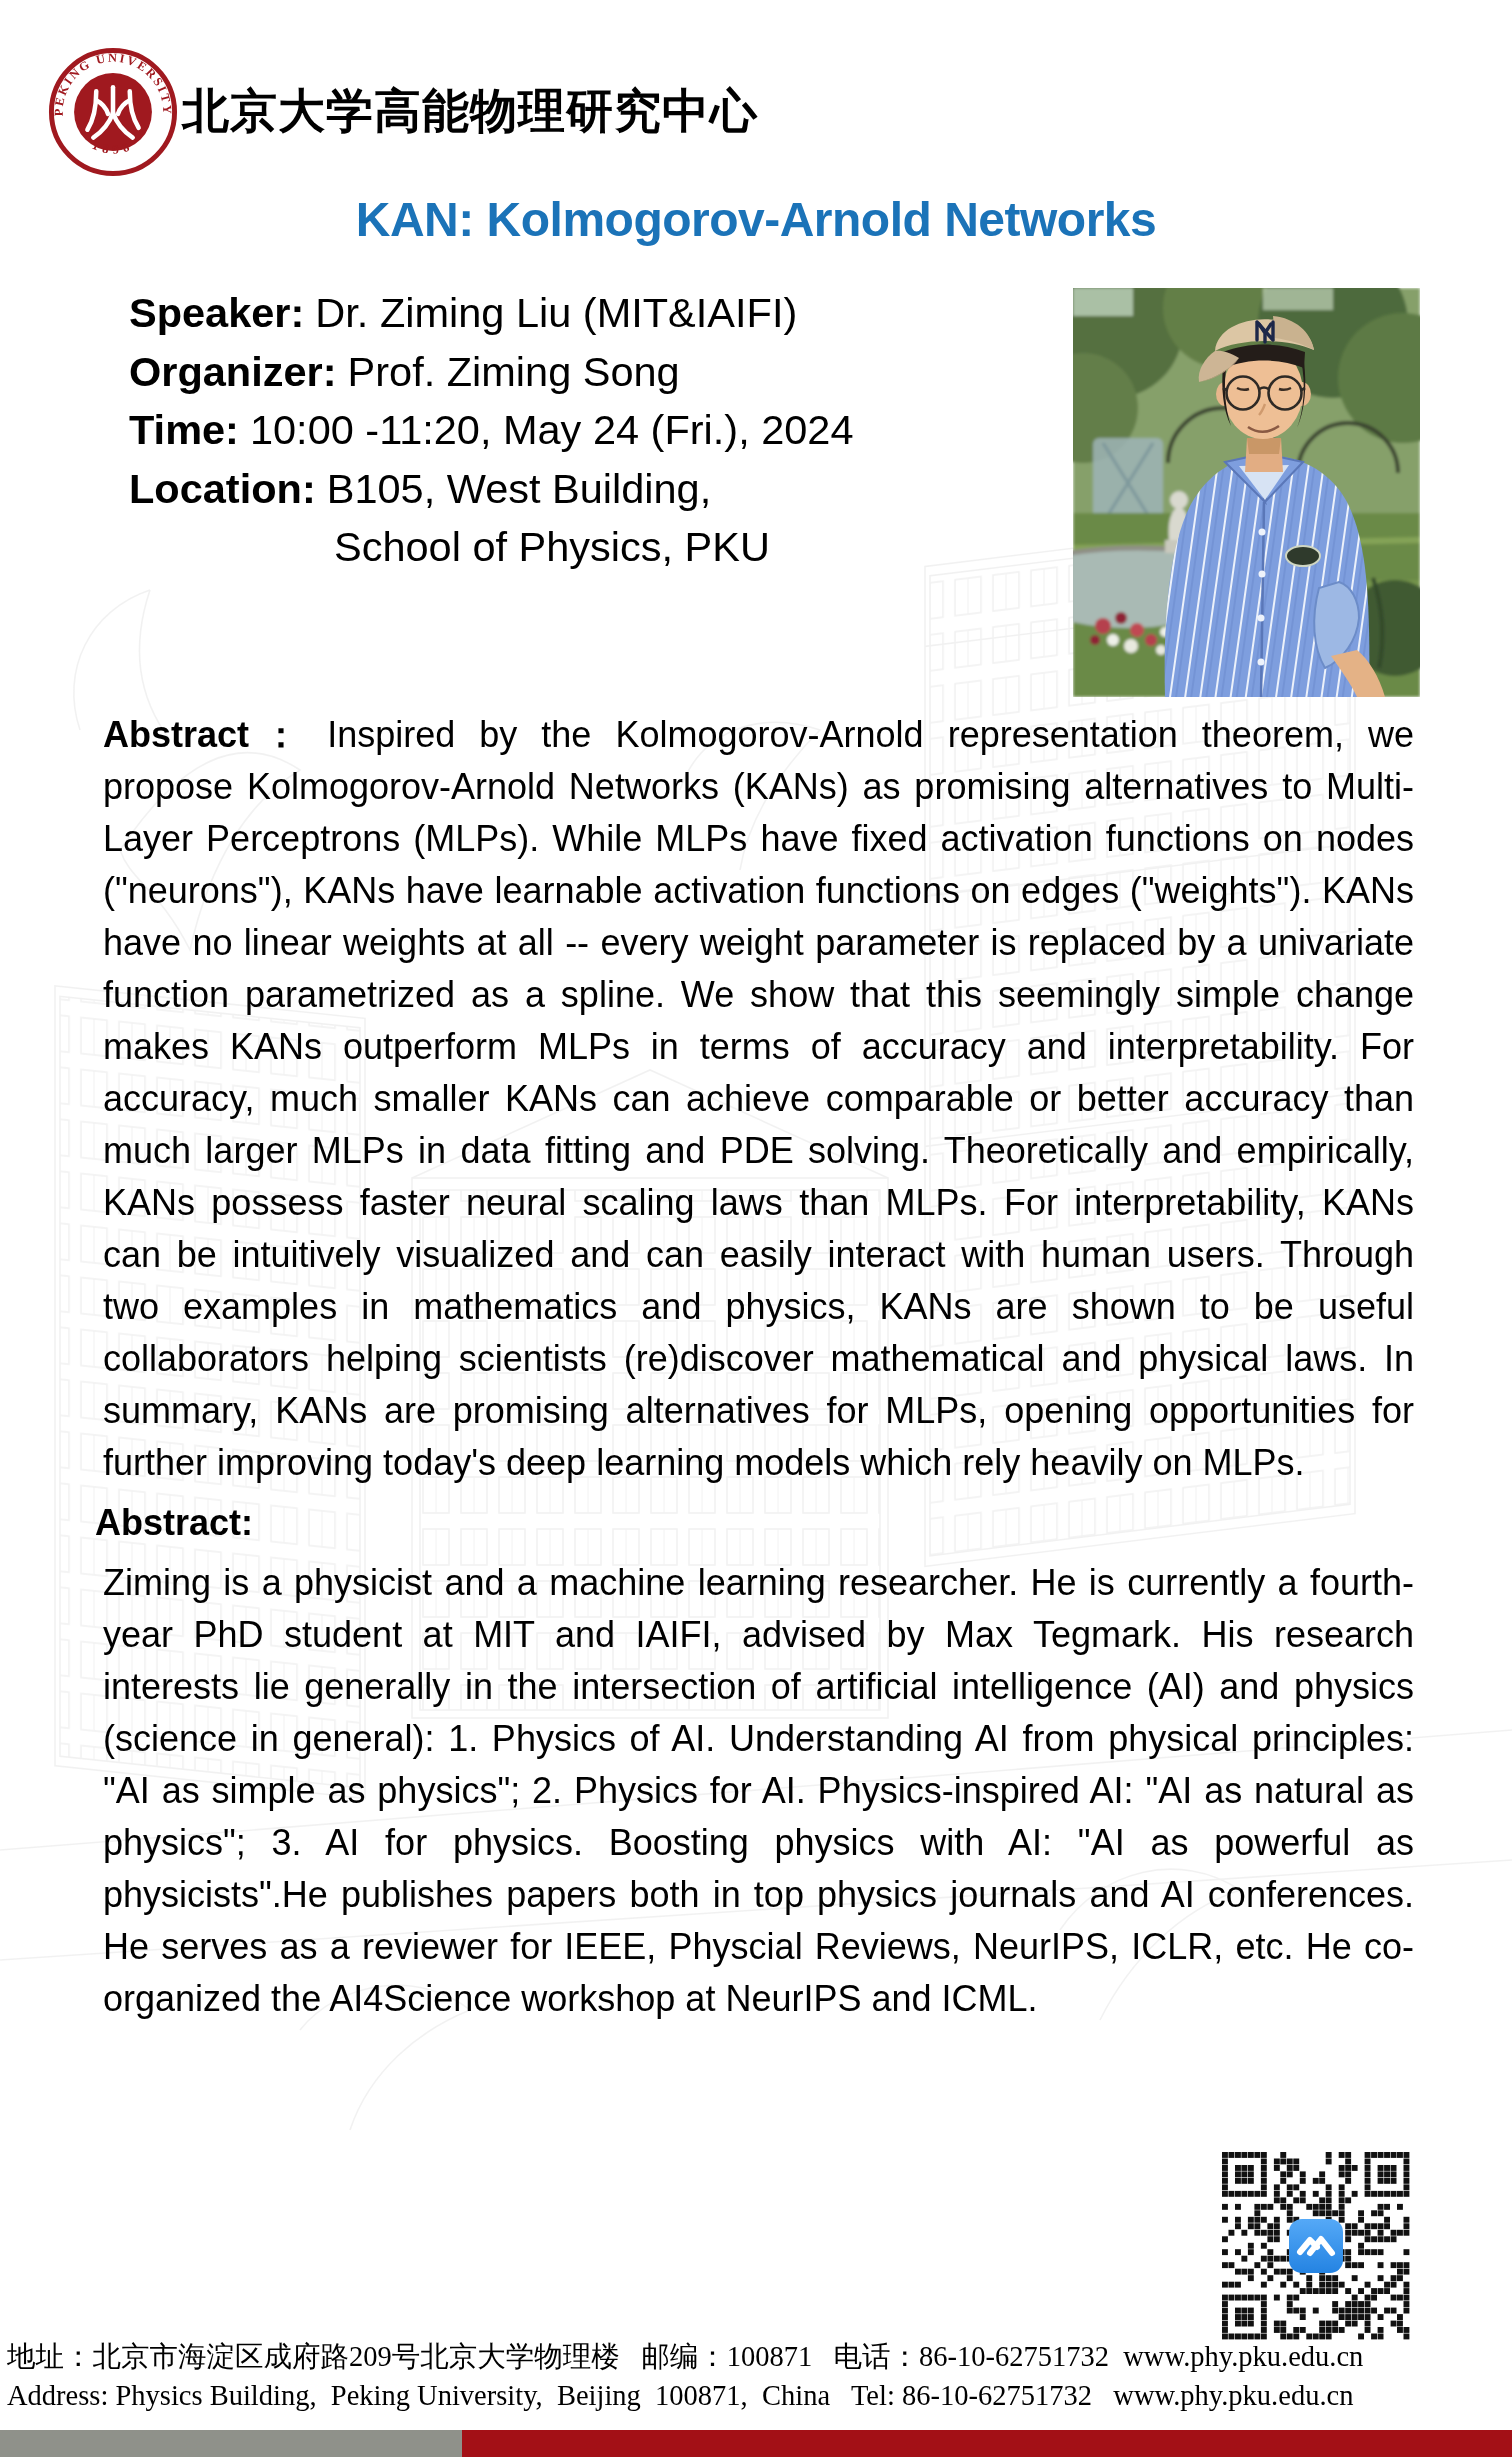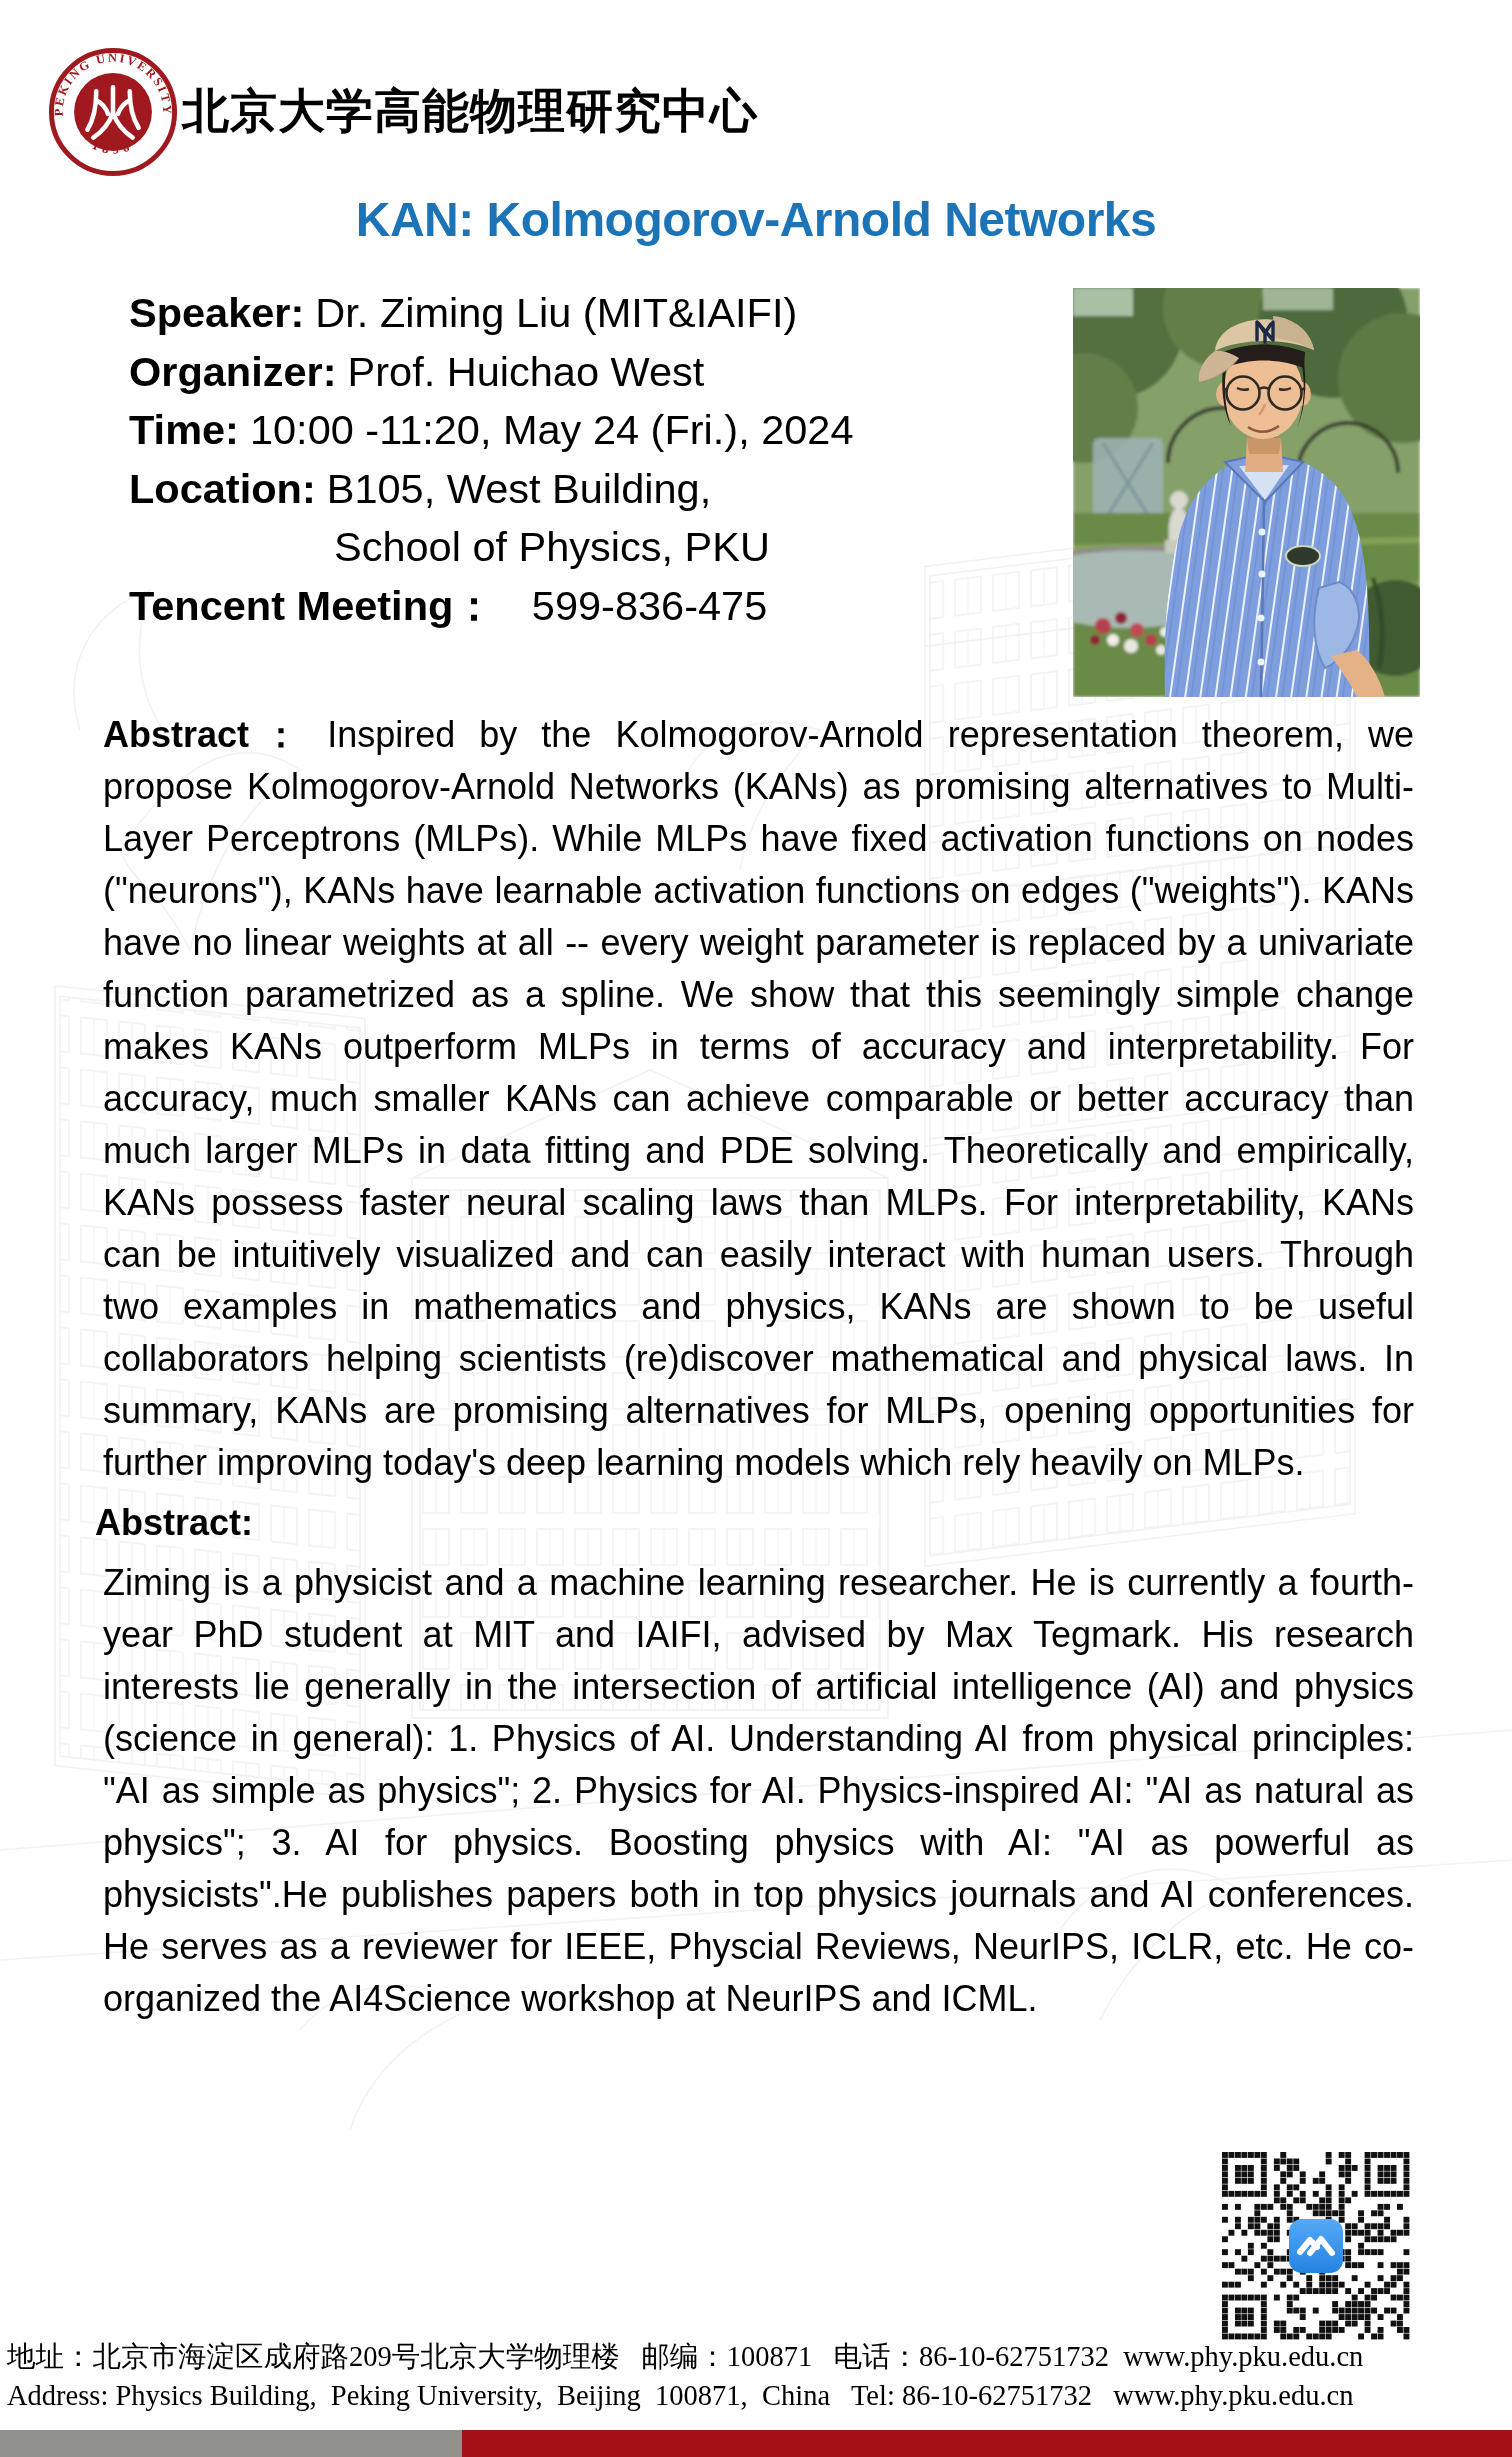--- a/index.html
+++ b/index.html
@@ -114,25 +114,24 @@
       <path d="M 84,46 C 84,59 86,72 93,83"></path>
       <path d="M 84,55 C 78,58 74,63 72,69"></path>
     </g>
   </svg>
   <div class="org-name">北京大学高能物理研究中心</div>
 
   <div class="title">KAN: Kolmogorov-Arnold Networks</div>
 
   <div class="info">
     <div><span class="lbl">Speaker:</span><span>Dr. Ziming Liu (MIT&amp;IAIFI)</span></div>
-    <div><span class="lbl">Organizer:</span><span>Prof. Huichao West</span></div>
+    <div><span class="lbl">Organizer:</span><span>Prof. Ziming Song</span></div>
     <div><span class="lbl">Time:</span><span>10:00 -11:20, May 24 (Fri.), 2024</span></div>
     <div><span class="lbl">Location:</span><span>B105, West Building,</span></div>
     <div class="cont"><span>School of Physics, PKU</span></div>
-    <div><span class="lbl">Tencent Meeting：</span><span class="tme">599-836-475</span></div>
   </div>
 
   <div class="photo">
     <svg width="347" height="409" viewBox="0 0 347 409" aria-hidden="true">
       <defs>
         <pattern id="stripes" width="15" height="15" patternUnits="userSpaceOnUse" patternTransform="rotate(8)">
           <rect width="15" height="15" fill="#7e9ede"></rect>
           <line x1="3" y1="0" x2="3" y2="15" stroke="#ffffff" stroke-width="2" opacity=".85"></line>
           <line x1="9" y1="0" x2="9" y2="15" stroke="#5f7fc4" stroke-width="1.2" opacity=".6"></line>
         </pattern>

